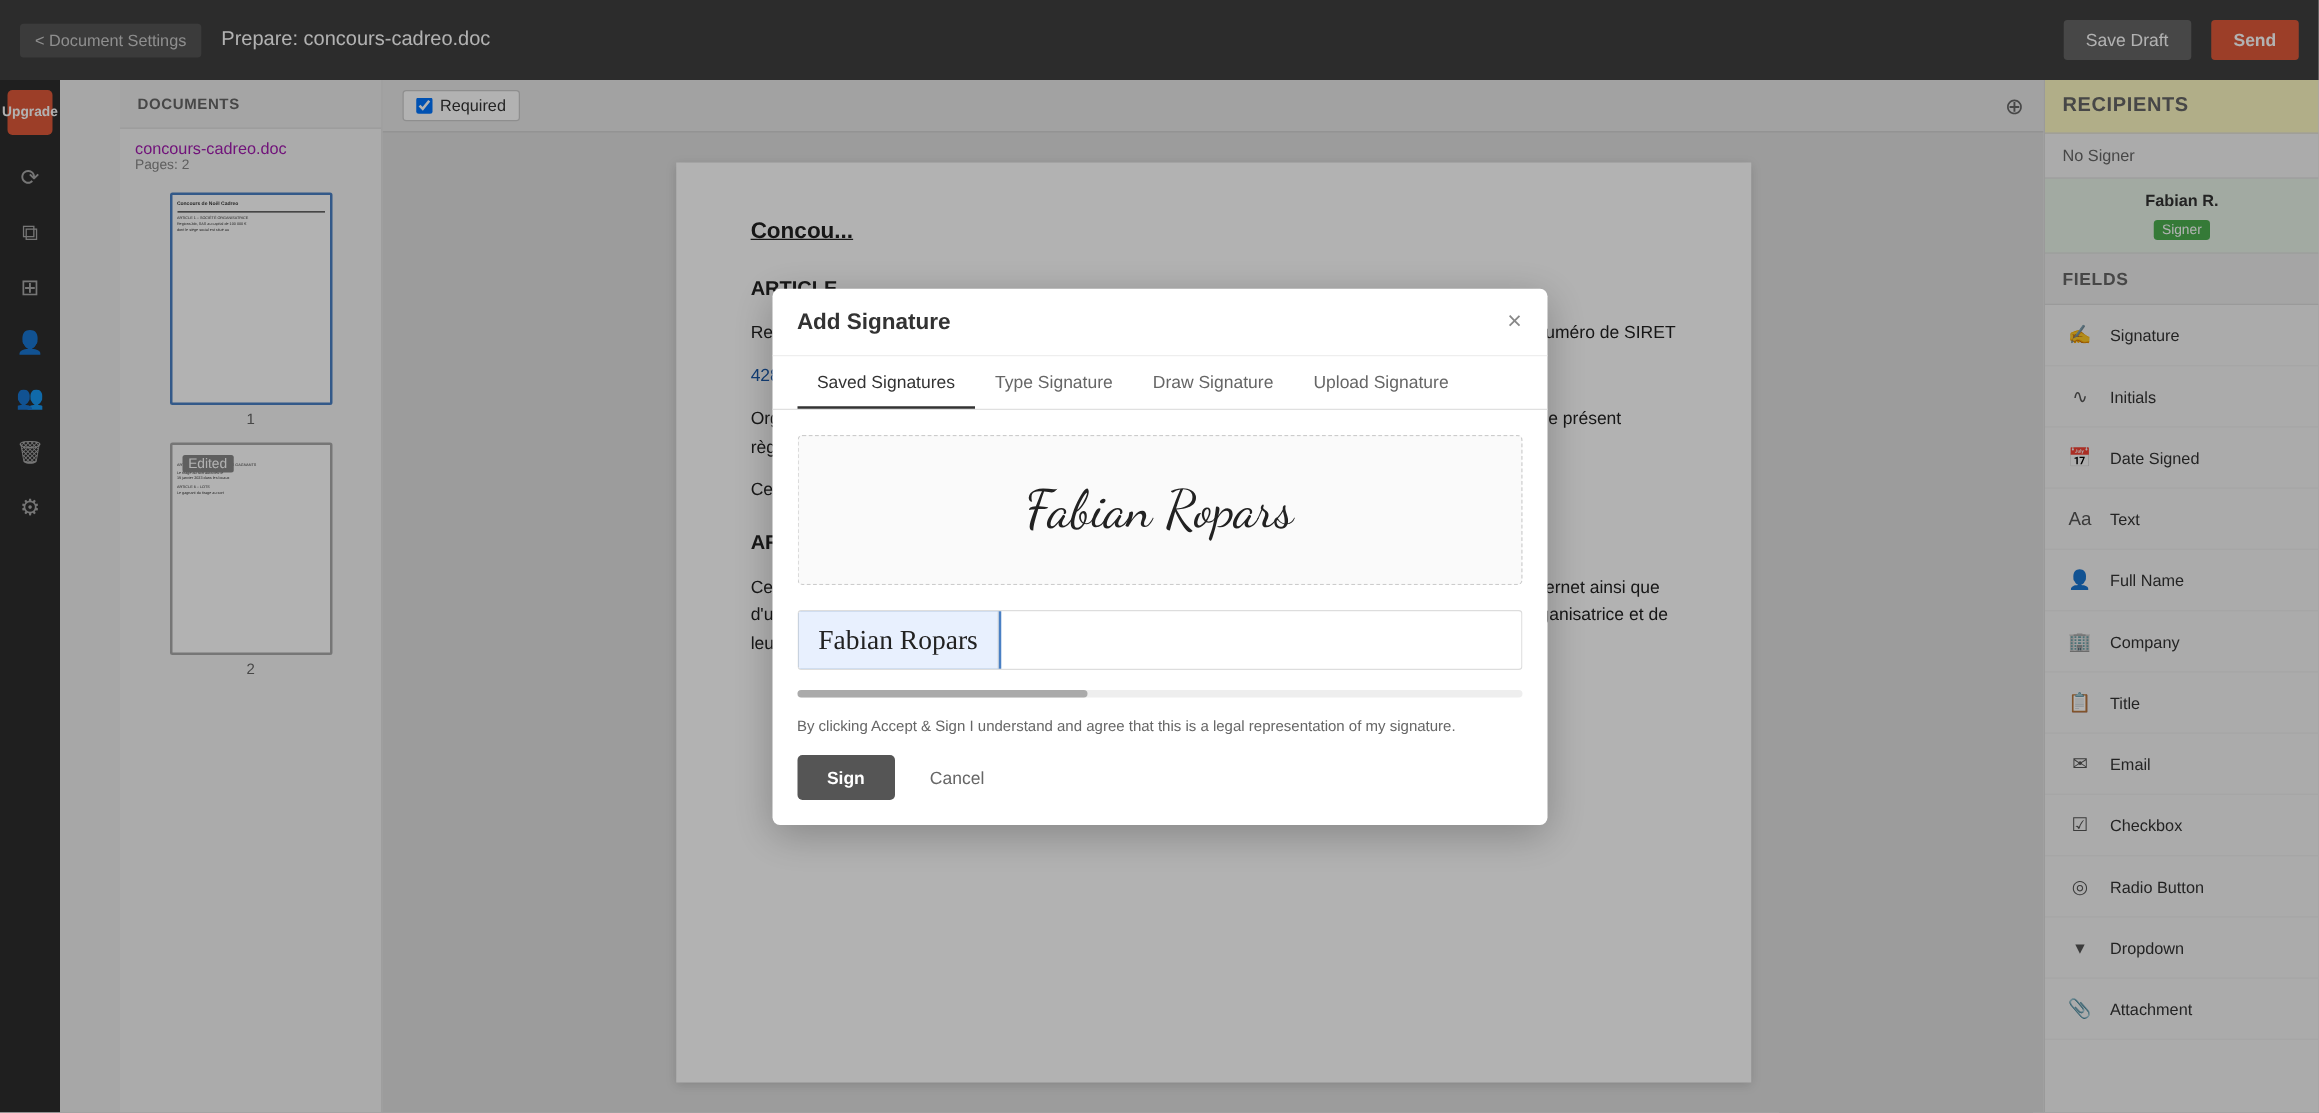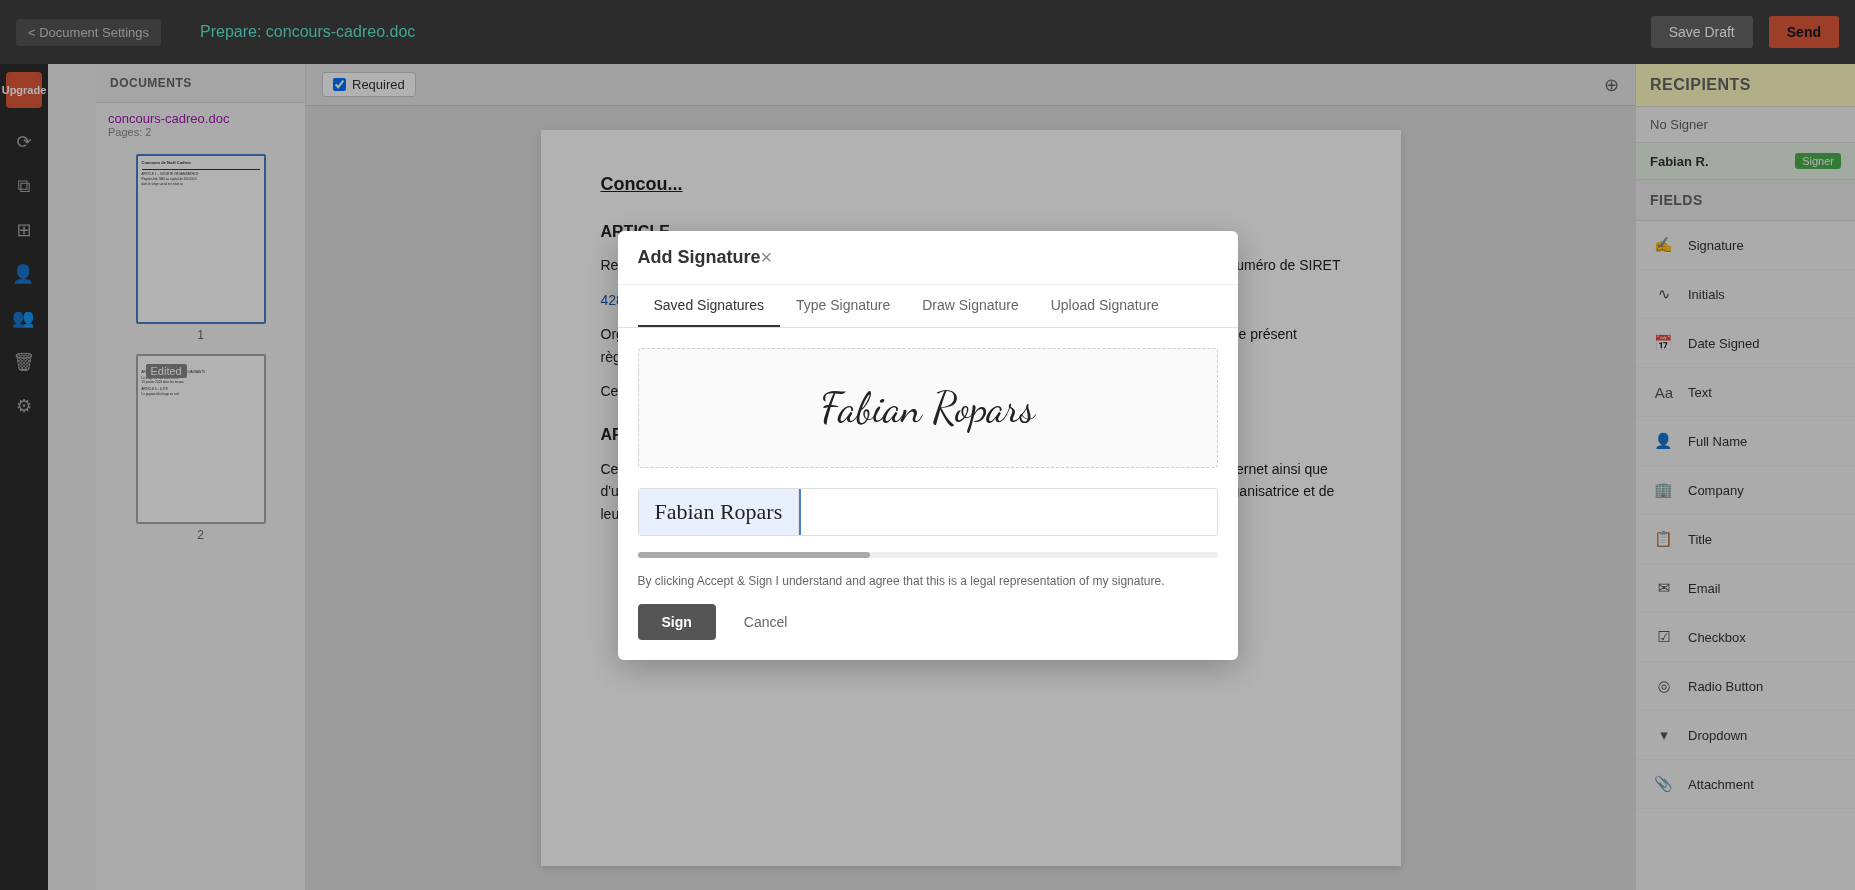--- a/index.html
+++ b/index.html
@@ -1,23 +1,23 @@
 <!DOCTYPE html>
 <html><head>
   <meta charset="utf-8">
   <style>
     * { box-sizing: border-box; margin: 0; padding: 0; }
     body { font-family: -apple-system, BlinkMacSystemFont, 'Segoe UI', sans-serif; font-size: 14px; background: #f0f0f0; display: flex; flex-direction: column; height: 890px; overflow: hidden; }
 
     
     .topbar { display: flex; align-items: center; background: #404040; height: 64px; padding: 0 16px; gap: 16px; }
     .topbar-back { background: #555; border: none; color: #ccc; padding: 6px 12px; cursor: pointer; border-radius: 3px; font-size: 13px; display: flex; align-items: center; gap: 6px; }
-    .topbar-title { color: #5eead4; font-size: 16px; flex: 1; margin-left: 23px; }
+    .topbar-title { color: #ffffff; font-size: 16px; flex: 1; }
     .btn-save-draft { background: #666; border: none; color: #fff; padding: 8px 18px; border-radius: 3px; cursor: pointer; font-size: 14px; }
-    .btn-send { background: #e05a3a; border: none; color: #0f172a; padding: 8px 18px; border-radius: 3px; cursor: pointer; font-size: 14px; font-weight: 600; }
+    .btn-send { background: #e05a3a; border: none; color: #ffffff; padding: 8px 18px; border-radius: 3px; cursor: pointer; font-size: 14px; font-weight: 600; }
 
     
     .main { display: flex; flex: 1; overflow: hidden; }
 
     
     .left-sidebar { width: 48px; background: #2d2d2d; display: flex; flex-direction: column; align-items: center; padding: 8px 0; gap: 8px; }
     .sidebar-icon { width: 36px; height: 36px; display: flex; align-items: center; justify-content: center; color: #aaa; cursor: pointer; border-radius: 4px; font-size: 18px; }
     .sidebar-icon.upgrade { background: #e05a3a; color: #fff; font-size: 11px; font-weight: 700; margin-bottom: 8px; }
 
     
@@ -40,32 +40,32 @@
     .doc-page { background: #fff; width: 860px; min-height: 700px; padding: 40px 60px; box-shadow: 0 2px 8px rgba(0,0,0,0.15); position: relative; font-size: 14px; line-height: 1.6; color: #222; }
     .doc-page h2 { font-size: 18px; font-weight: 700; text-decoration: underline; margin-bottom: 16px; }
     .doc-page h3 { font-size: 16px; font-weight: 700; margin: 20px 0 10px; }
     .doc-page p { margin-bottom: 12px; }
     .doc-page a { color: #1a5aab; }
 
     
     .right-sidebar { width: 220px; background: #f5f5f5; border-left: 1px solid #ddd; display: flex; flex-direction: column; overflow-y: auto; }
     .recipients-header { padding: 12px 14px; font-size: 16px; font-weight: 700; color: #666; letter-spacing: 0.5px; border-bottom: 1px solid #ddd; background: #fef9c3; }
     .no-signer { padding: 10px 14px; font-size: 13px; color: #666; border-bottom: 1px solid #ddd; }
-    .signer-item { padding: 10px 14px; display: flex; align-items: center; gap: 8px; border-bottom: 1px solid #ddd; background: #e8f4e8; }
+    .signer-item { padding: 10px 14px; display: flex; align-items: center; gap: 8px; border-bottom: 1px solid #ddd; background: #e8f4e8; flex-direction: column; }
     .signer-name { font-size: 13px; font-weight: 600; color: #333; flex: 1; }
     .signer-badge { background: #4caf50; color: #fff; font-size: 11px; padding: 2px 7px; border-radius: 3px; }
     .fields-header { padding: 12px 14px; font-size: 14px; font-weight: 700; color: #666; letter-spacing: 0.5px; background: #ececec; border-bottom: 1px solid #ddd; }
     .field-item { padding: 10px 14px; display: flex; align-items: center; gap: 10px; border-bottom: 1px solid #eee; cursor: pointer; }
     .field-icon { width: 28px; height: 28px; display: flex; align-items: center; justify-content: center; color: #555; font-size: 15px; }
     .field-label { font-size: 13px; color: #333; }
 
     
     .modal-overlay { position: fixed; top: 0; left: 0; width: 100%; height: 100%; background: rgba(0,0,0,0.3); display: flex; align-items: center; justify-content: center; z-index: 100; }
     .modal { background: #fff; border-radius: 6px; width: 620px; box-shadow: 0 8px 32px rgba(0,0,0,0.25); overflow: hidden; }
-    .modal-header { display: flex; align-items: center; padding: 16px 20px; border-bottom: 1px solid #eee; }
+    .modal-header { display: flex; align-items: center; justify-content: space-between; padding: 16px 20px; border-bottom: 1px solid #eee; }
     .modal-title { font-size: 18px; font-weight: 600; color: #333; }
     .modal-close { background: none; border: none; font-size: 20px; cursor: pointer; color: #888; line-height: 1; }
     .modal-tabs { display: flex; border-bottom: 1px solid #e0e0e0; padding: 0 20px; }
     .modal-tab { padding: 12px 16px; font-size: 14px; color: #666; cursor: pointer; border-bottom: 2px solid transparent; }
     .modal-tab.active { color: #333; border-bottom: 2px solid #333; font-weight: 500; }
     .modal-body { padding: 20px; }
     .signature-preview { border: 1px dashed #ccc; border-radius: 4px; display: flex; align-items: center; justify-content: center; height: 120px; margin-bottom: 20px; background: #fafafa; }
     .signature-text { font-family: 'Dancing Script', 'Brush Script MT', cursive; font-size: 42px; color: #222; }
     .signature-options { overflow-x: auto; margin-bottom: 16px; }
     .signature-scroll-container { display: flex; gap: 0; overflow-x: auto; border: 1px solid #ddd; border-radius: 3px; }

